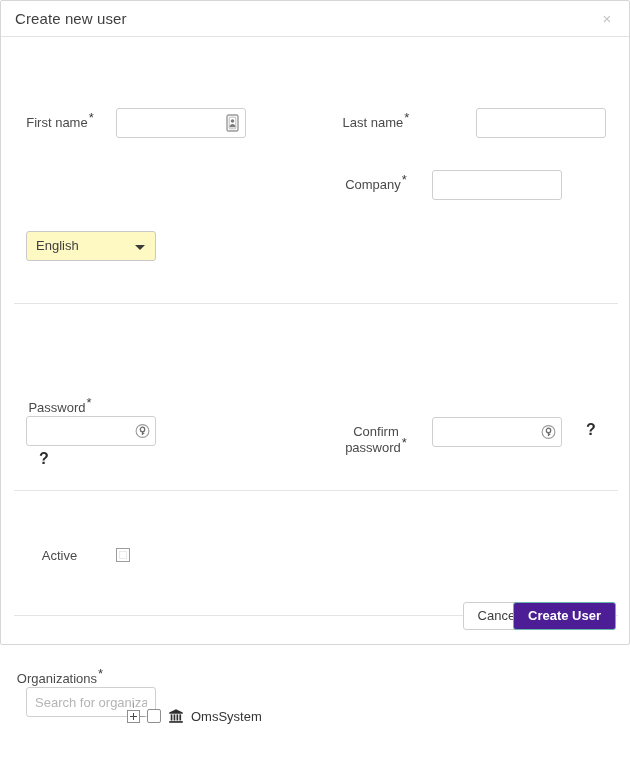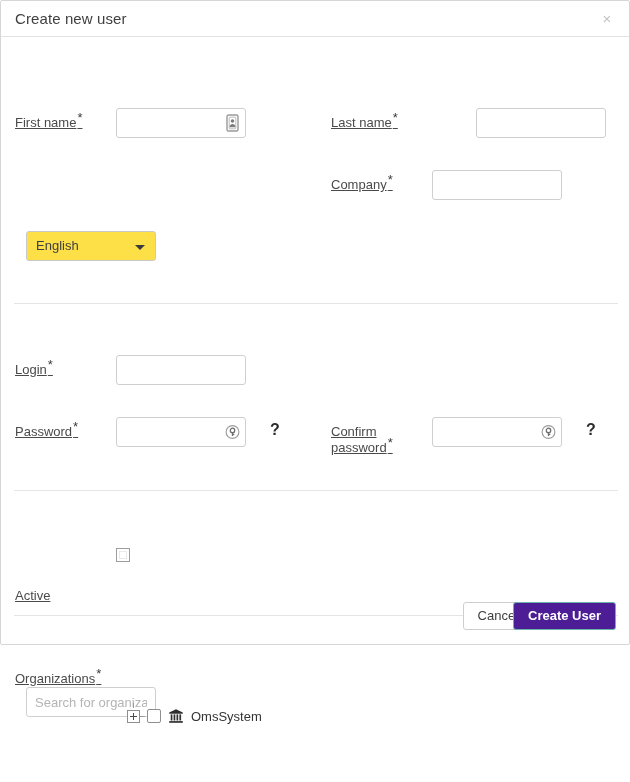--- a/index.html
+++ b/index.html
@@ -72,25 +72,24 @@
 
   
   .field {
     position: absolute;
     display: flex;
     align-items: flex-start;
   }
   .field-label {
     font-size: 13px;
     color: #4a4a4a;
-    text-align: left;
+    text-align: center;
     padding-top: 7px;
     line-height: 16px;
     white-space: nowrap;
-    text-decoration: underline;
   }
   .field-label.wrap { white-space: normal; }
   .req {
     color: #3b3b3b;
     font-size: 13px;
     vertical-align: super;
     line-height: 0;
     margin-left: 1px;
   }
 
@@ -122,21 +121,21 @@
     height: 18px;
     pointer-events: none;
   }
 
   
   .select-box {
     position: relative;
     width: 130px;
     height: 30px;
     margin-left: 11px;
-    background: #fde047;
+    background: #fef9c3;
     border: 1px solid #c9c9c9;
     border-radius: 3px;
     cursor: pointer;
   }
   .select-value {
     position: absolute;
     left: 9px;
     top: 6px;
     font-size: 13px;
     color: #3e3e3e;
@@ -315,28 +314,22 @@
       </div>
     </div>
 
     <div class="field" style="left:14px; top:194px;">
       <div class="select-box">
         <span class="select-value">English</span>
         <span class="select-arrow"></span>
       </div>
     </div>
 
-    <div class="field" style="left:14px; top:318px;">
-      <div class="field-label" style="width:90px;"><span>Login</span><span class="req">*</span></div>
-      <div class="input-wrap">
-        <input class="text-input plain" type="text" value="" placeholder="" style="">
-      </div>
-    </div>
-
-    <div class="field" style="left:14px; top:380px;">
+
+    <div class="field" style="left:14px; top:356px;flex-direction:column;">
       <div class="field-label" style="width:90px;"><span>Password</span><span class="req">*</span></div>
       <div class="input-wrap">
         <input class="text-input" type="password" value="" placeholder="" style="">
         <span class="field-icon">
           <svg viewBox="0 0 17 18" width="17" height="18">
             <circle cx="8.5" cy="9" r="6.4" fill="#ffffff" stroke="#9b9b9b" stroke-width="1.1"></circle>
             <circle cx="8.5" cy="7.4" r="2.2" fill="none" stroke="#6e6e6e" stroke-width="1.3"></circle>
             <path d="M8.5 9.4v3.6M8.5 11.4h1.8" stroke="#6e6e6e" stroke-width="1.3" fill="none"></path>
           </svg>
         </span>
@@ -353,21 +346,21 @@
             <circle cx="8.5" cy="9" r="6.4" fill="#ffffff" stroke="#9b9b9b" stroke-width="1.1"></circle>
             <circle cx="8.5" cy="7.4" r="2.2" fill="none" stroke="#6e6e6e" stroke-width="1.3"></circle>
             <path d="M8.5 9.4v3.6M8.5 11.4h1.8" stroke="#6e6e6e" stroke-width="1.3" fill="none"></path>
           </svg>
         </span>
       </div>
       <div class="help-icon">?</div>
     </div>
 
     <div class="field" style="left:14px; top:504px;">
-      <div class="field-label" style="width:90px;margin-top:40px;"><span>Active</span><span class="req"></span></div>
+      <div class="field-label" style="width:90px;"><span>Active</span><span class="req"></span></div>
       <div class="checkbox"></div>
     </div>
 
     <div class="field" style="left:14px; top:627px;flex-direction:column;">
       <div class="field-label" style="width:90px;"><span>Organizations</span><span class="req">*</span></div>
       <div class="input-wrap">
         <input class="text-input plain" type="text" value="" placeholder="Search for organizations" style="">
       </div>
     </div>
 

